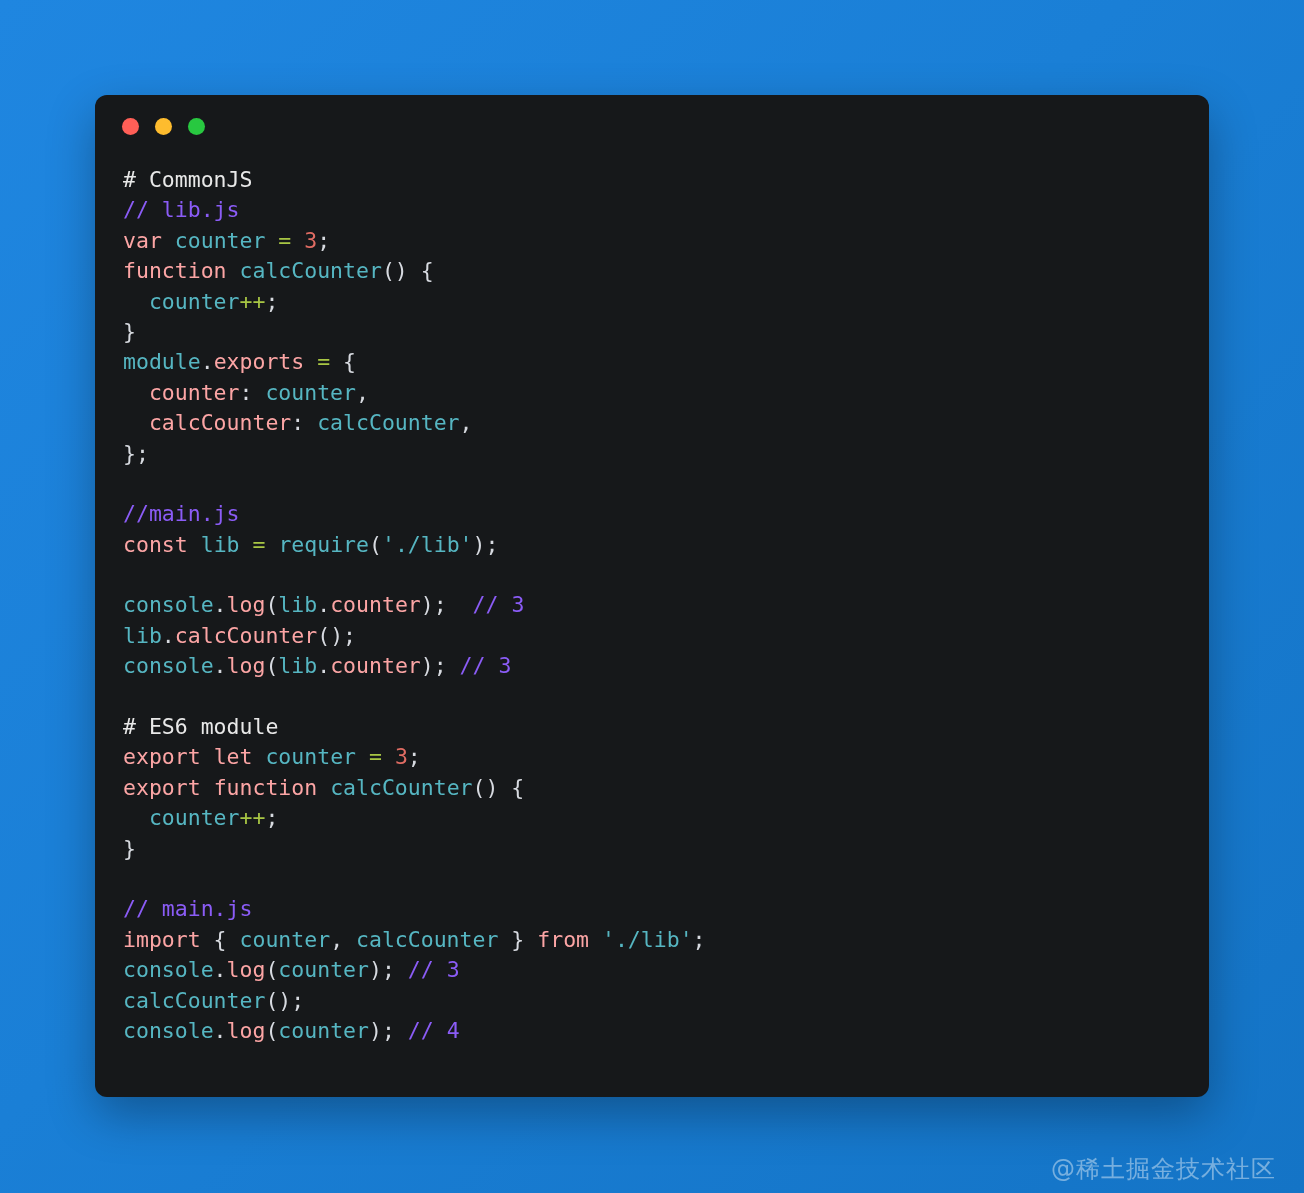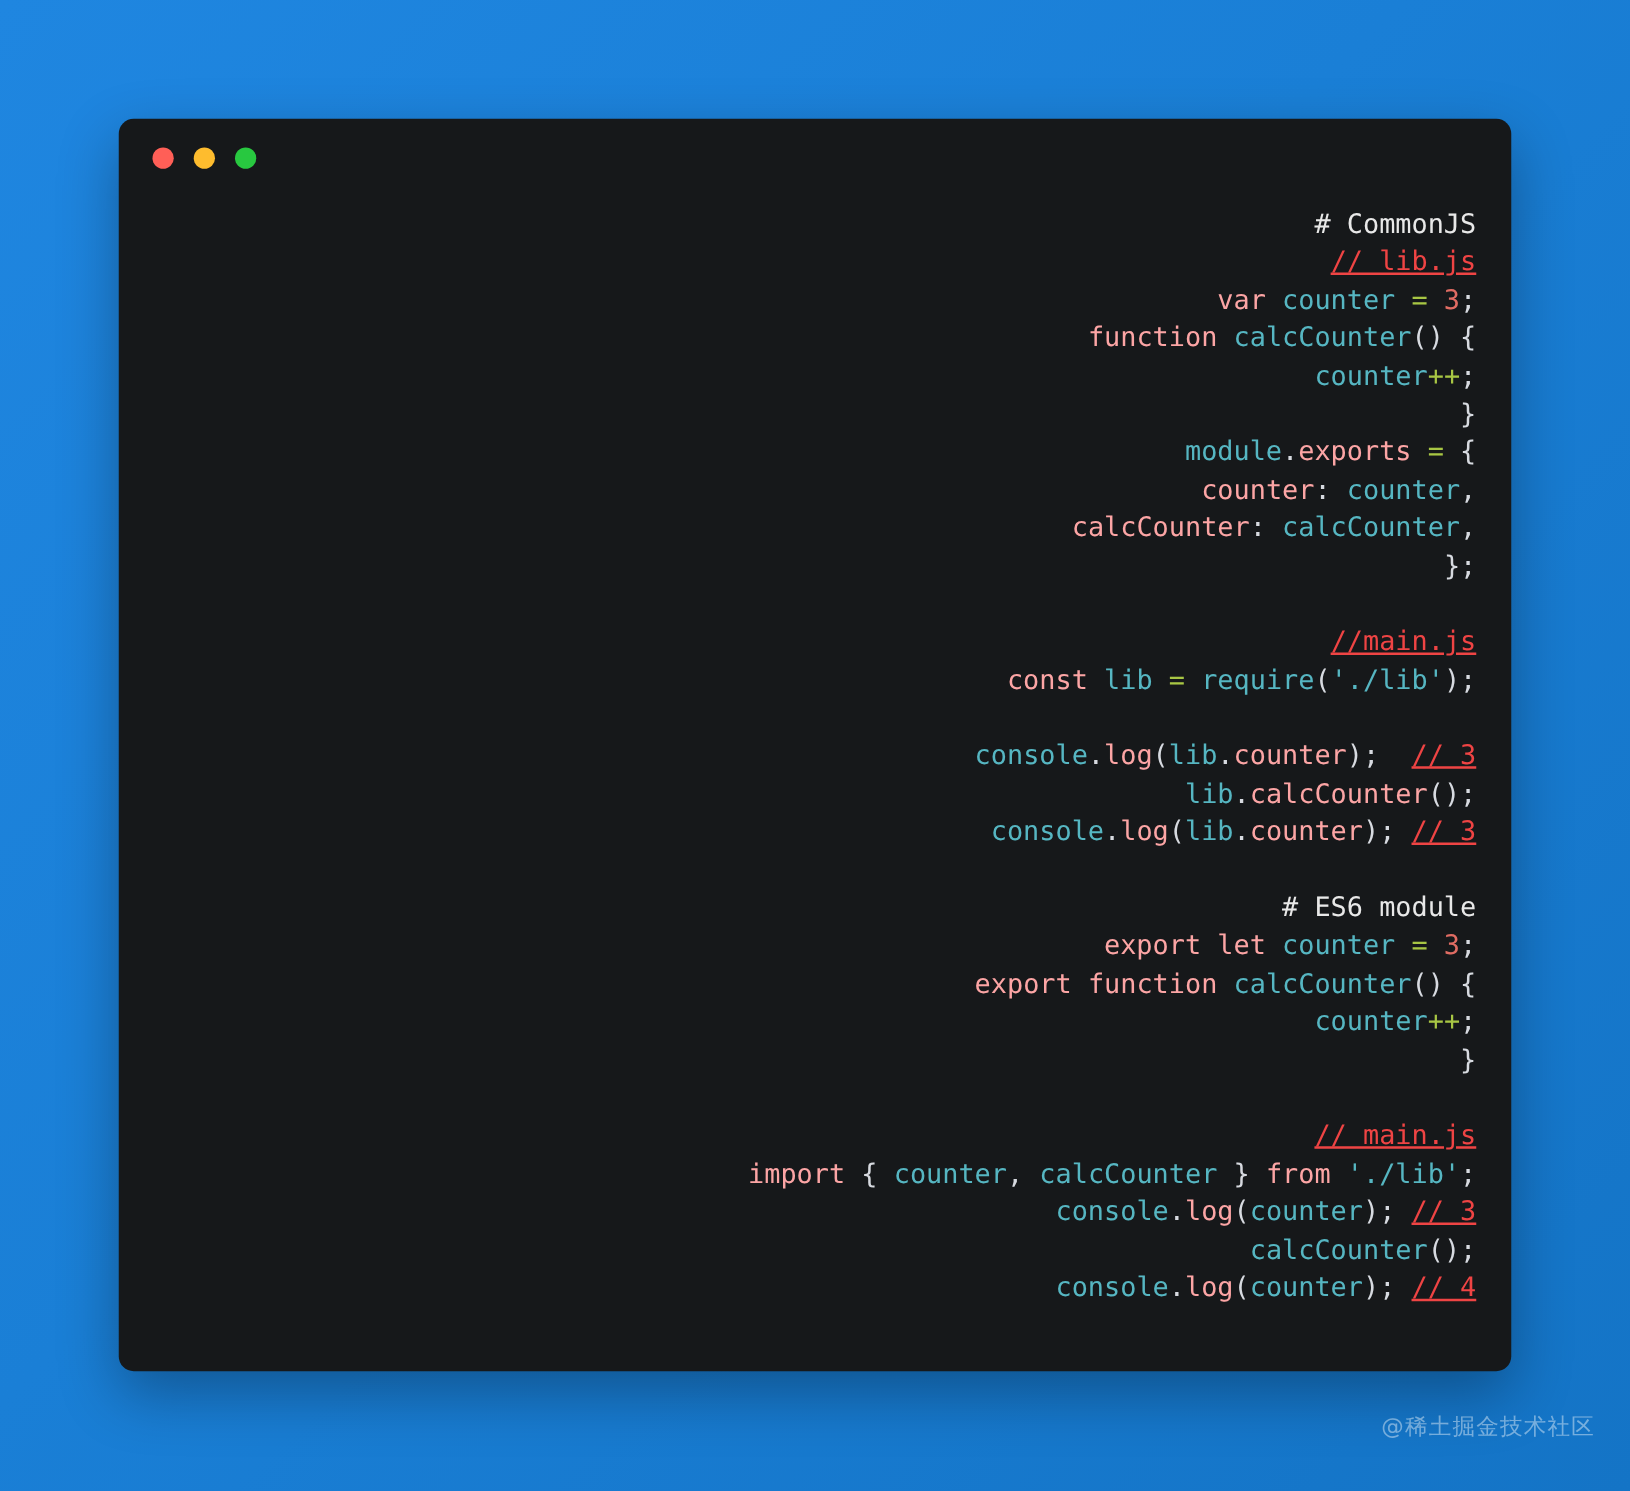--- a/index.html
+++ b/index.html
@@ -12,21 +12,20 @@
 
   body {
     background: linear-gradient(135deg, #1f86e0 0%, #1a7fd6 45%, #1474c6 100%);
     font-family: "Liberation Sans", sans-serif;
     position: relative;
   }
 
   #stage {
     position: absolute;
     inset: 0;
-    text-align: right;
   }
 
   
   .window {
     position: absolute;
     left: 95px;
     top: 95px;
     width: 1114px;
     height: 1002px;
     background: #16181a;
@@ -62,35 +61,35 @@
     white-space: pre;
     color: #e6e6e6;
     letter-spacing: 0px;
   }
 
   .line { height: 30.4px; }
   .line.blank { height: 30.4px; }
 
   
   .h   { color: #e8e8e8; }          
-  .cm  { color: #ef4444; text-decoration: underline; }          
+  .cm  { color: #8b5cf6; }          
   .kw  { color: #fca5a5; }          
   .id  { color: #56b6c2; }          
   .pr  { color: #fca5a5; }          
   .op  { color: #a8c644; }          
   .nu  { color: #e06c63; }          
   .pu  { color: #d7dae0; }          
 
   
   .watermark {
     position: absolute;
     right: 28px;
-    bottom: 40px;
+    bottom: 8px;
     font-family: "DejaVu Sans", sans-serif;
-    font-size: 18px;
+    font-size: 24px;
     color: rgba(255, 255, 255, 0.42);
     letter-spacing: 1px;
     user-select: none;
   }
 </style>
 </head>
 <body>
 
 <div id="stage">
 

